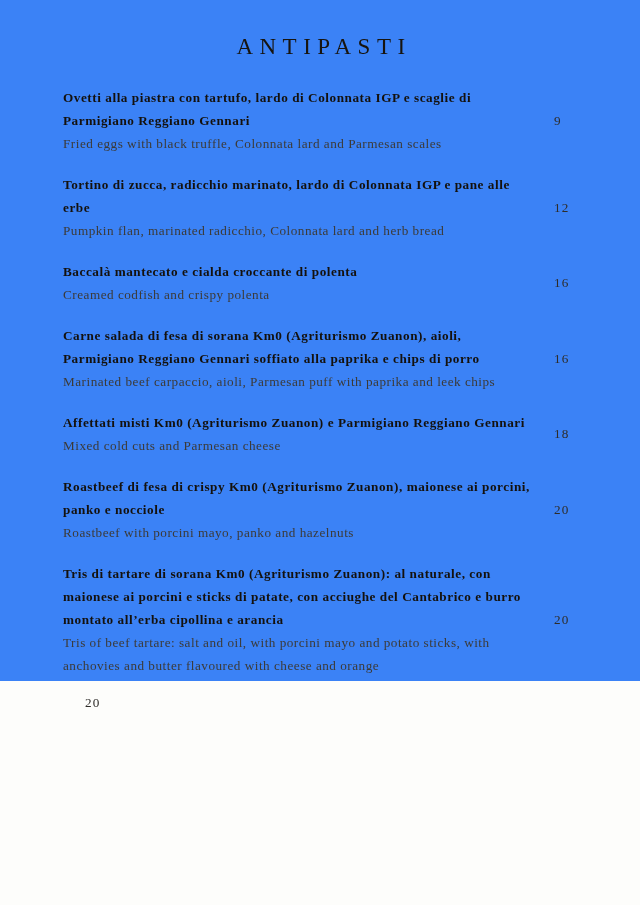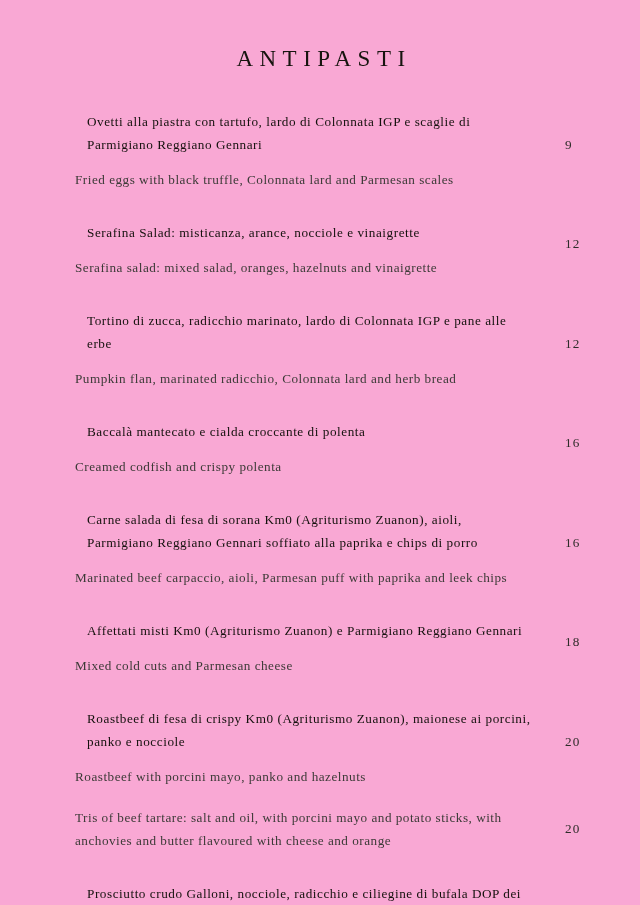--- a/index.html
+++ b/index.html
@@ -10,24 +10,24 @@
     width: 640px;
     height: 905px;
     background: #fdfdfb;
     font-family: "Liberation Serif", "DejaVu Serif", serif;
     color: #1a1a1a;
     overflow: hidden;
   }
 
   .menu-page {
     width: 640px;
-    height: 905px;
+    height: 681px;
     box-sizing: border-box;
-    padding: 12px;
-    background: #f9a8d4;
+    padding: 0;
+    background: #3b82f6;
   }
 
   .menu-title {
     text-align: center;
     font-size: 23px;
     font-weight: 400;
     letter-spacing: 6.5px;
     color: #17140f;
     margin: 0;
     padding-top: 34px;
@@ -49,26 +49,26 @@
     padding: 0 0 18px 0;
     margin: 0 60px 0 63px;
   }
 
   .item-text {
     width: 468px;
     flex: 0 0 468px;
   }
 
   .item-name {
-    font-weight: 400;
+    font-weight: 700;
     font-size: 13.2px;
     line-height: 23px;
     letter-spacing: 0.55px;
     color: #14110d;
-    margin: 12px;
+    margin: 0;
   }
 
   .item-desc {
     font-size: 13.2px;
     line-height: 23px;
     letter-spacing: 0.5px;
     color: #3c3a37;
     margin: 0;
   }
 
@@ -88,27 +88,20 @@
 
 <div class="menu-page">
   <h1 class="menu-title">ANTIPASTI</h1>
   <ul class="menu-list">
       <li class="menu-item">
         <div class="item-text">
           <div class="item-name">Ovetti alla piastra con tartufo, lardo di Colonnata IGP e scaglie di Parmigiano Reggiano Gennari</div>
           <div class="item-desc">Fried eggs with black truffle, Colonnata lard and Parmesan scales</div>
         </div>
         <div class="item-price">9</div>
-      </li>
-      <li class="menu-item">
-        <div class="item-text">
-          <div class="item-name">Serafina Salad: misticanza, arance, nocciole e vinaigrette</div>
-          <div class="item-desc">Serafina salad: mixed salad, oranges, hazelnuts and vinaigrette</div>
-        </div>
-        <div class="item-price">12</div>
       </li>
       <li class="menu-item">
         <div class="item-text">
           <div class="item-name">Tortino di zucca, radicchio marinato, lardo di Colonnata IGP e pane alle erbe</div>
           <div class="item-desc">Pumpkin flan, marinated radicchio, Colonnata lard and herb bread</div>
         </div>
         <div class="item-price">12</div>
       </li>
       <li class="menu-item">
         <div class="item-text">
@@ -133,25 +126,22 @@
       </li>
       <li class="menu-item">
         <div class="item-text">
           <div class="item-name">Roastbeef di fesa di crispy Km0 (Agriturismo Zuanon), maionese ai porcini, panko e nocciole</div>
           <div class="item-desc">Roastbeef with porcini mayo, panko and hazelnuts</div>
         </div>
         <div class="item-price">20</div>
       </li>
       <li class="menu-item">
         <div class="item-text">
+          <div class="item-name">Tris di tartare di sorana Km0 (Agriturismo Zuanon): al naturale, con maionese ai porcini e sticks di patate, con acciughe del Cantabrico e burro montato all’erba cipollina e arancia</div>
           <div class="item-desc">Tris of beef tartare: salt and oil, with porcini mayo and potato sticks, with anchovies and butter flavoured with cheese and orange</div>
         </div>
         <div class="item-price">20</div>
       </li>
       <li class="menu-item">
-        <div class="item-text">
-          <div class="item-name">Prosciutto crudo Galloni, nocciole, radicchio e ciliegine di bufala DOP dei Tre Comuni</div>
-          <div class="item-desc">Parma ham, hazelnuts, radicchio and cherry mozzarella</div>
-        </div>
         <div class="item-price">20</div>
       </li>
     </ul>
 </div>
 
 </body></html>

